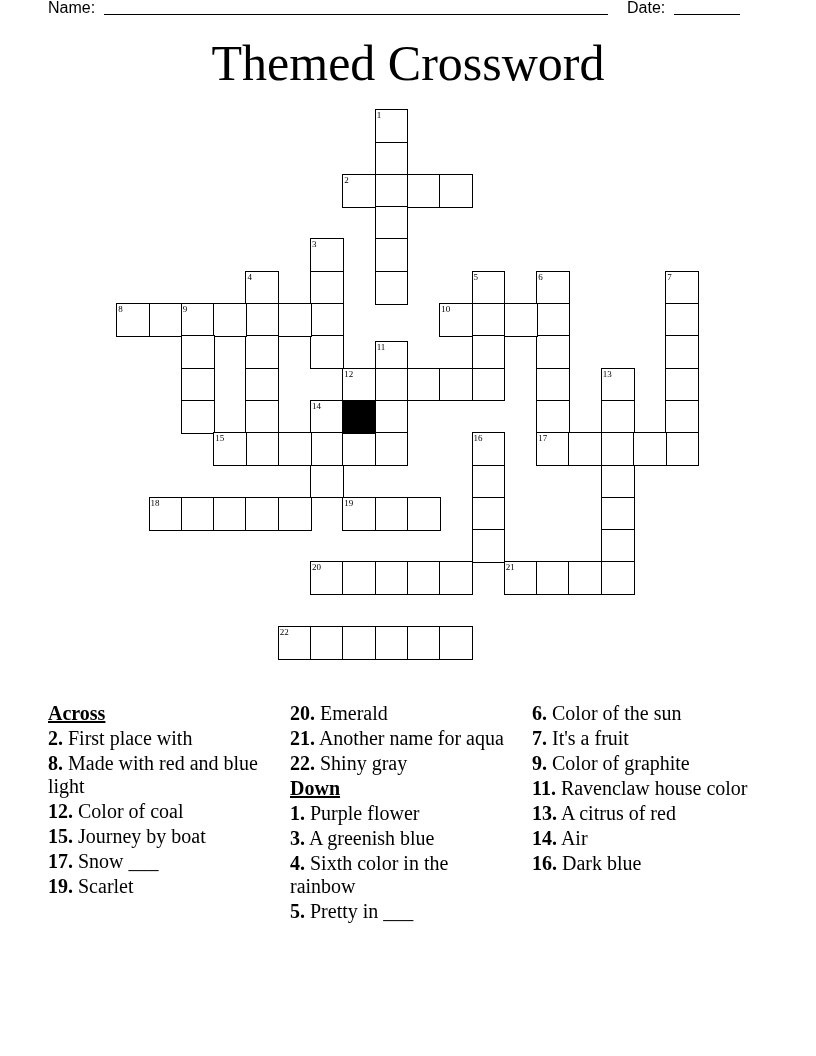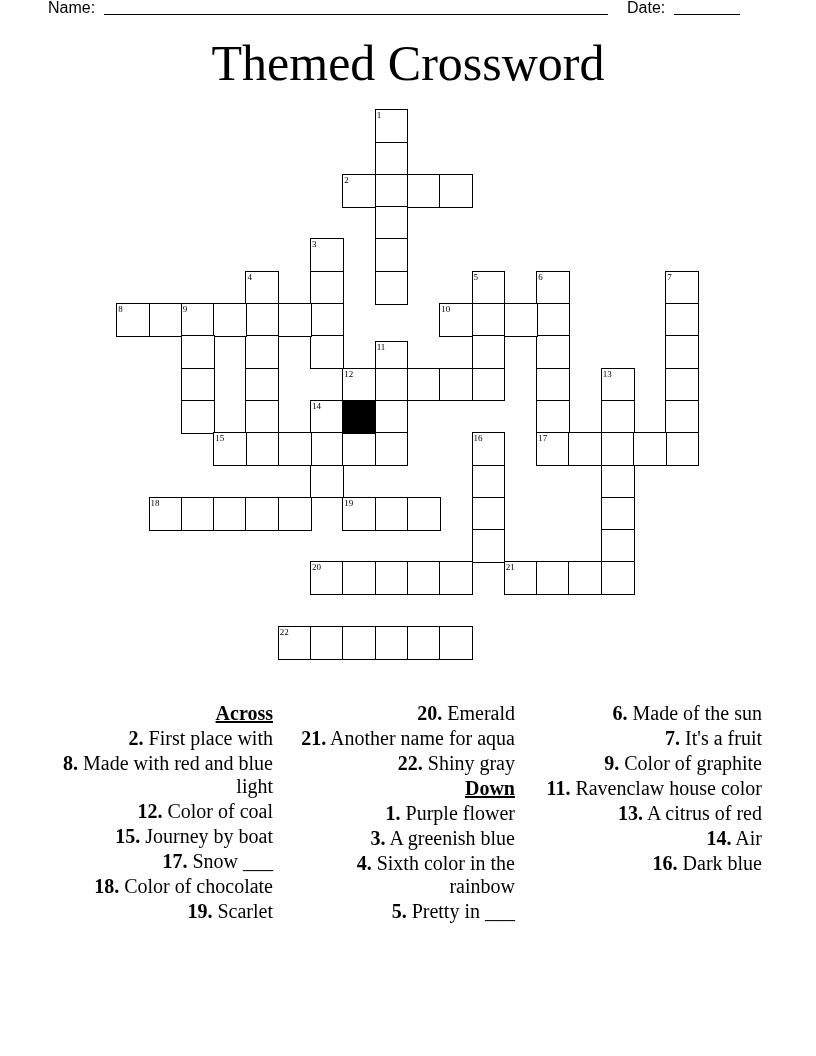--- a/index.html
+++ b/index.html
@@ -21,21 +21,21 @@
     position: absolute; box-sizing: border-box; width: 33.8px; height: 33.8px;
     border: 1.5px solid #000; background: #fff;
   }
   .cell.black { background: #000; }
   .cell .num {
     position: absolute; left: 1px; top: 0px; font-family: "Liberation Serif", serif;
     font-size: 9px; line-height: 10px;
   }
   .clues {
     position: absolute; top: 702px; font-family: "Liberation Serif", serif;
-    font-size: 20px; line-height: 23px; text-align: right;
+    font-size: 20px; line-height: 23px;
   }
   .clues .heading { font-weight: bold; text-decoration: underline; margin-bottom: 2px; }
   .clue { margin-bottom: 2px; }
   .clue b { font-weight: bold; }
   .col1 { left: 48px; width: 225px; }
   .col2 { left: 290px; width: 225px; }
   .col3 { left: 532px; width: 230px; }
 </style>
 </head>
 <body>
@@ -190,36 +190,35 @@
     <div class="cell black" style="left: 342.35px; top: 399.95px;"></div>
   </div>
 
 <div class="clues col1">
   <div class="heading">Across</div>
   <div class="clue"><b>2.</b> <span>First place with</span></div>
   <div class="clue"><b>8.</b> <span>Made with red and blue light</span></div>
   <div class="clue"><b>12.</b> <span>Color of coal</span></div>
   <div class="clue"><b>15.</b> <span>Journey by boat</span></div>
   <div class="clue"><b>17.</b> <span>Snow ___</span></div>
-  <div class="clue"><b>18.</b> <span>Color of chocolate</span></div>
   <div class="clue"><b>19.</b> <span>Scarlet</span></div>
 </div>
 
 <div class="clues col2">
   <div class="clue"><b>20.</b> <span>Emerald</span></div>
   <div class="clue"><b>21.</b> <span>Another name for aqua</span></div>
   <div class="clue"><b>22.</b> <span>Shiny gray</span></div>
   <div class="heading">Down</div>
   <div class="clue"><b>1.</b> <span>Purple flower</span></div>
   <div class="clue"><b>3.</b> <span>A greenish blue</span></div>
   <div class="clue"><b>4.</b> <span>Sixth color in the rainbow</span></div>
   <div class="clue"><b>5.</b> <span>Pretty in ___</span></div>
 </div>
 
 <div class="clues col3">
-  <div class="clue"><b>6.</b> <span>Made of the sun</span></div>
+  <div class="clue"><b>6.</b> <span>Color of the sun</span></div>
   <div class="clue"><b>7.</b> <span>It's a fruit</span></div>
   <div class="clue"><b>9.</b> <span>Color of graphite</span></div>
   <div class="clue"><b>11.</b> <span>Ravenclaw house color</span></div>
   <div class="clue"><b>13.</b> <span>A citrus of red</span></div>
   <div class="clue"><b>14.</b> <span>Air</span></div>
   <div class="clue"><b>16.</b> <span>Dark blue</span></div>
 </div>
 
 </body></html>

